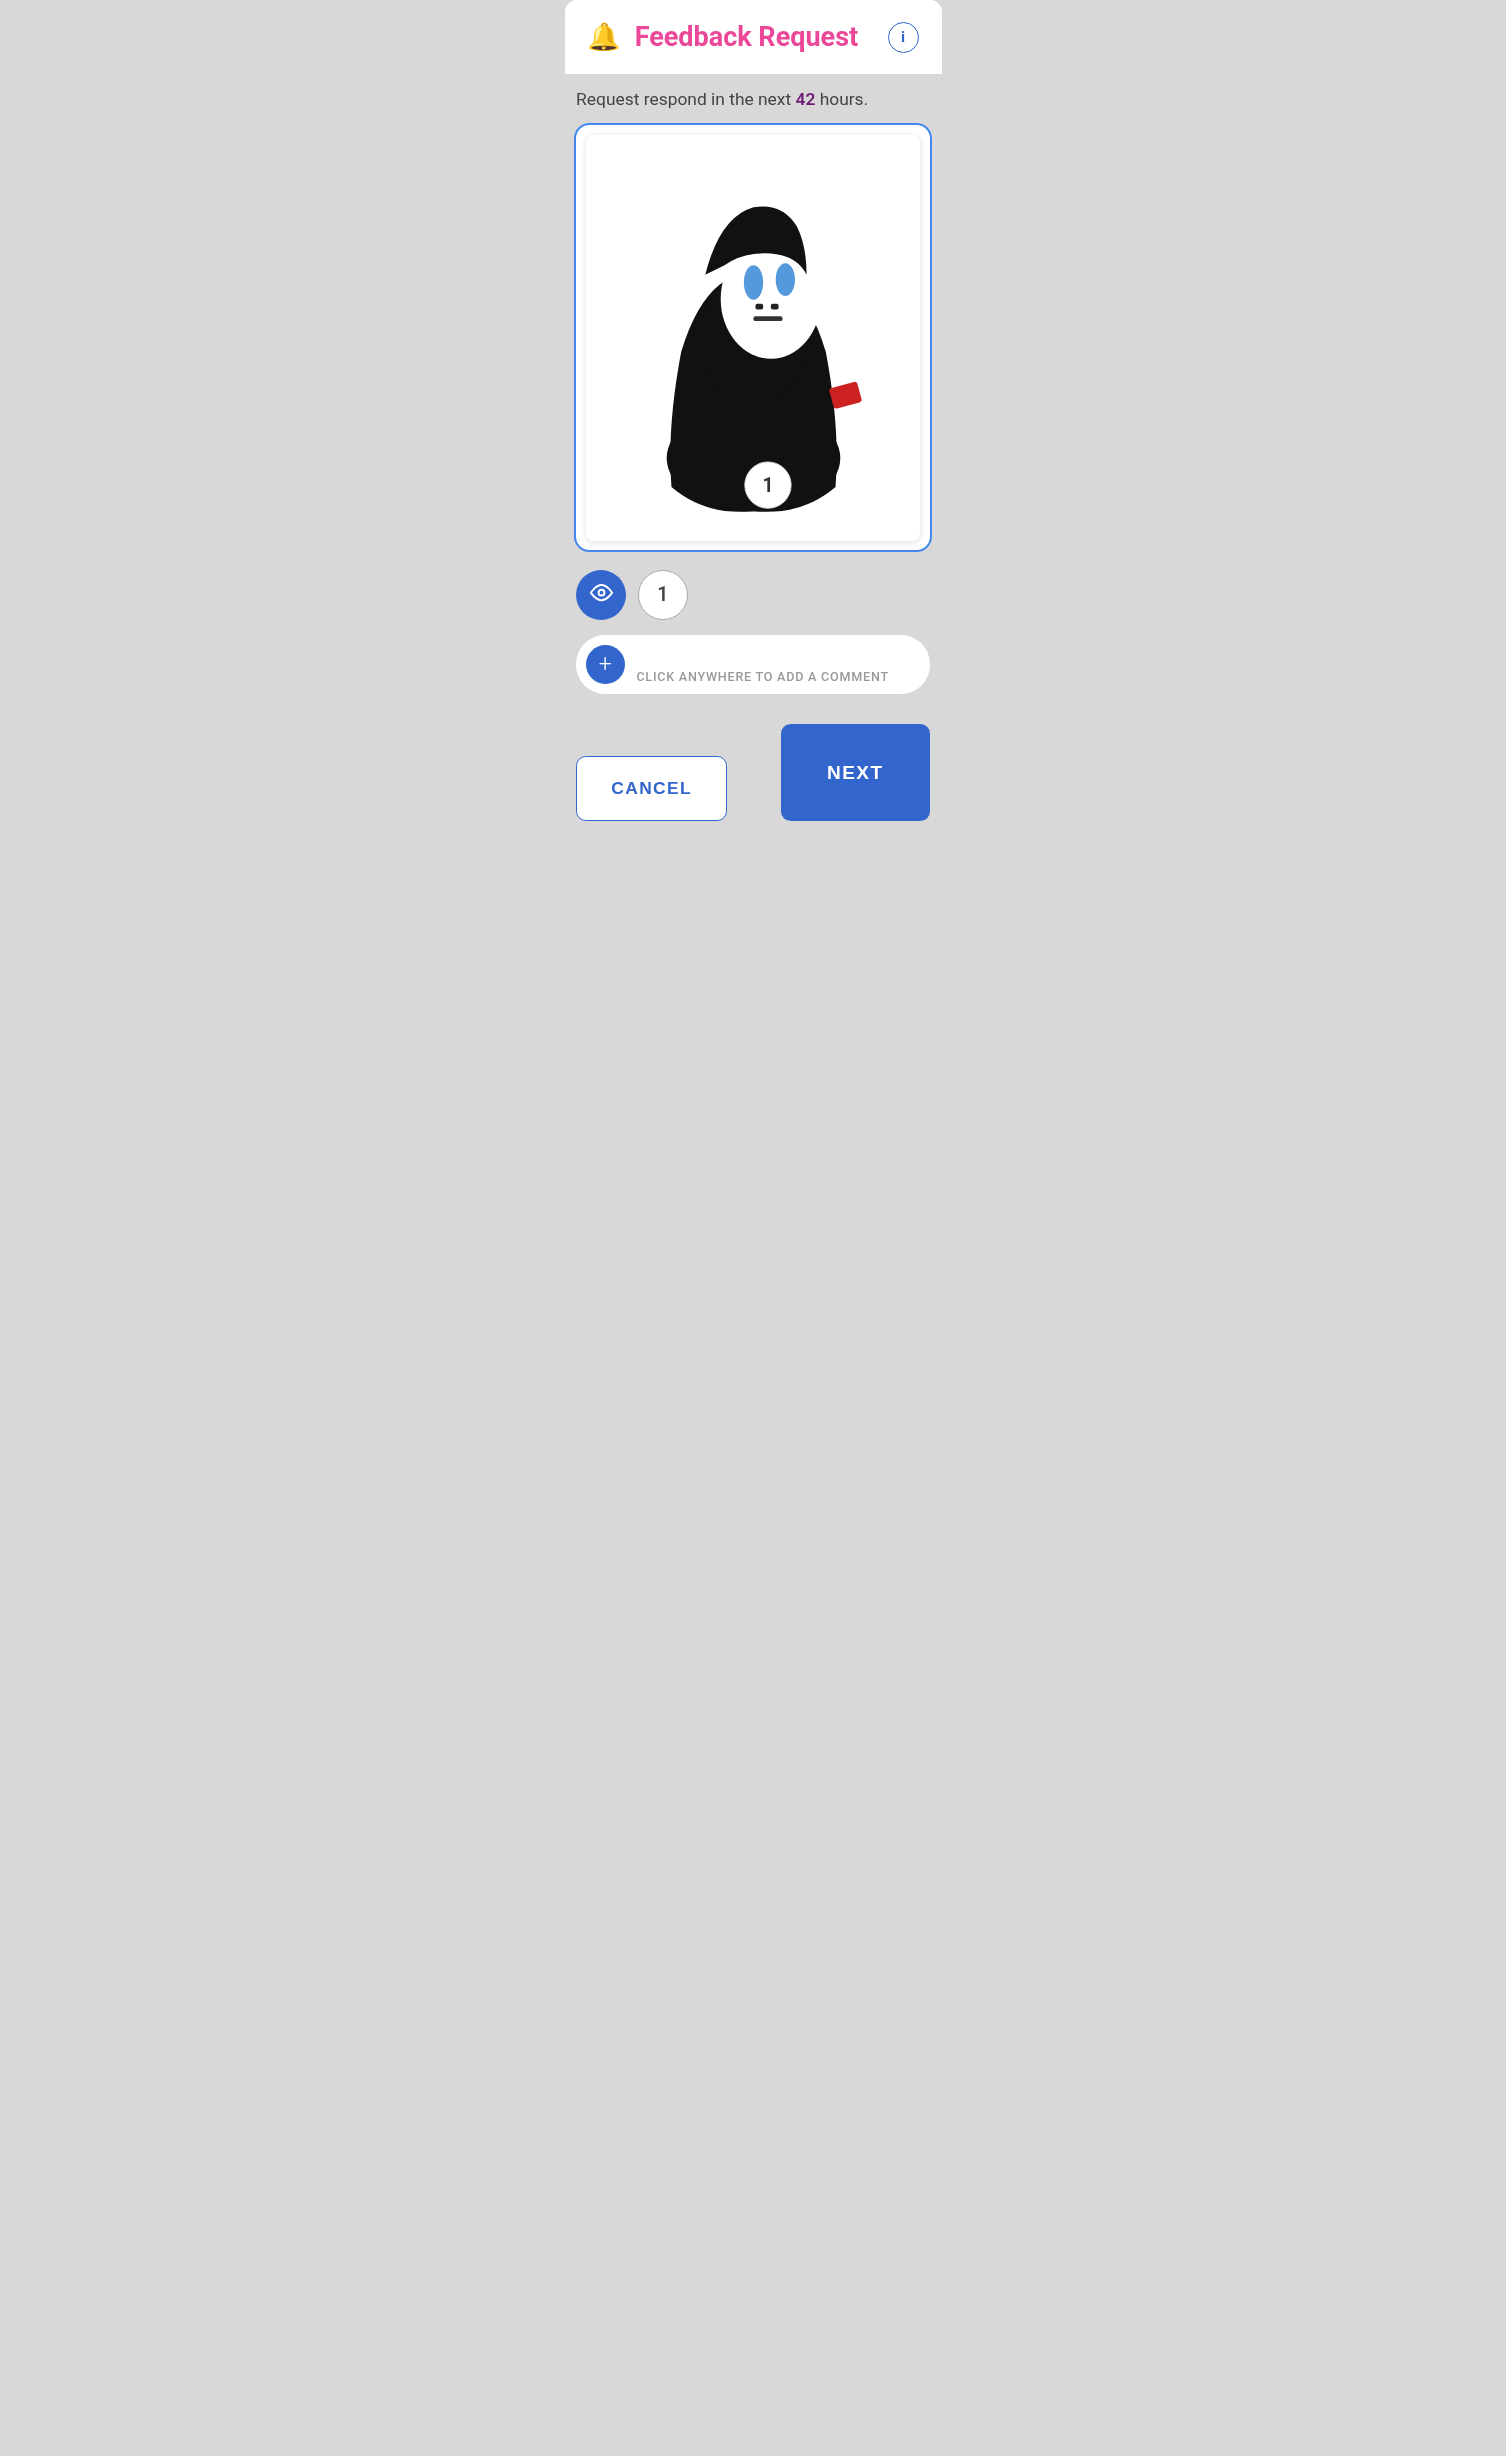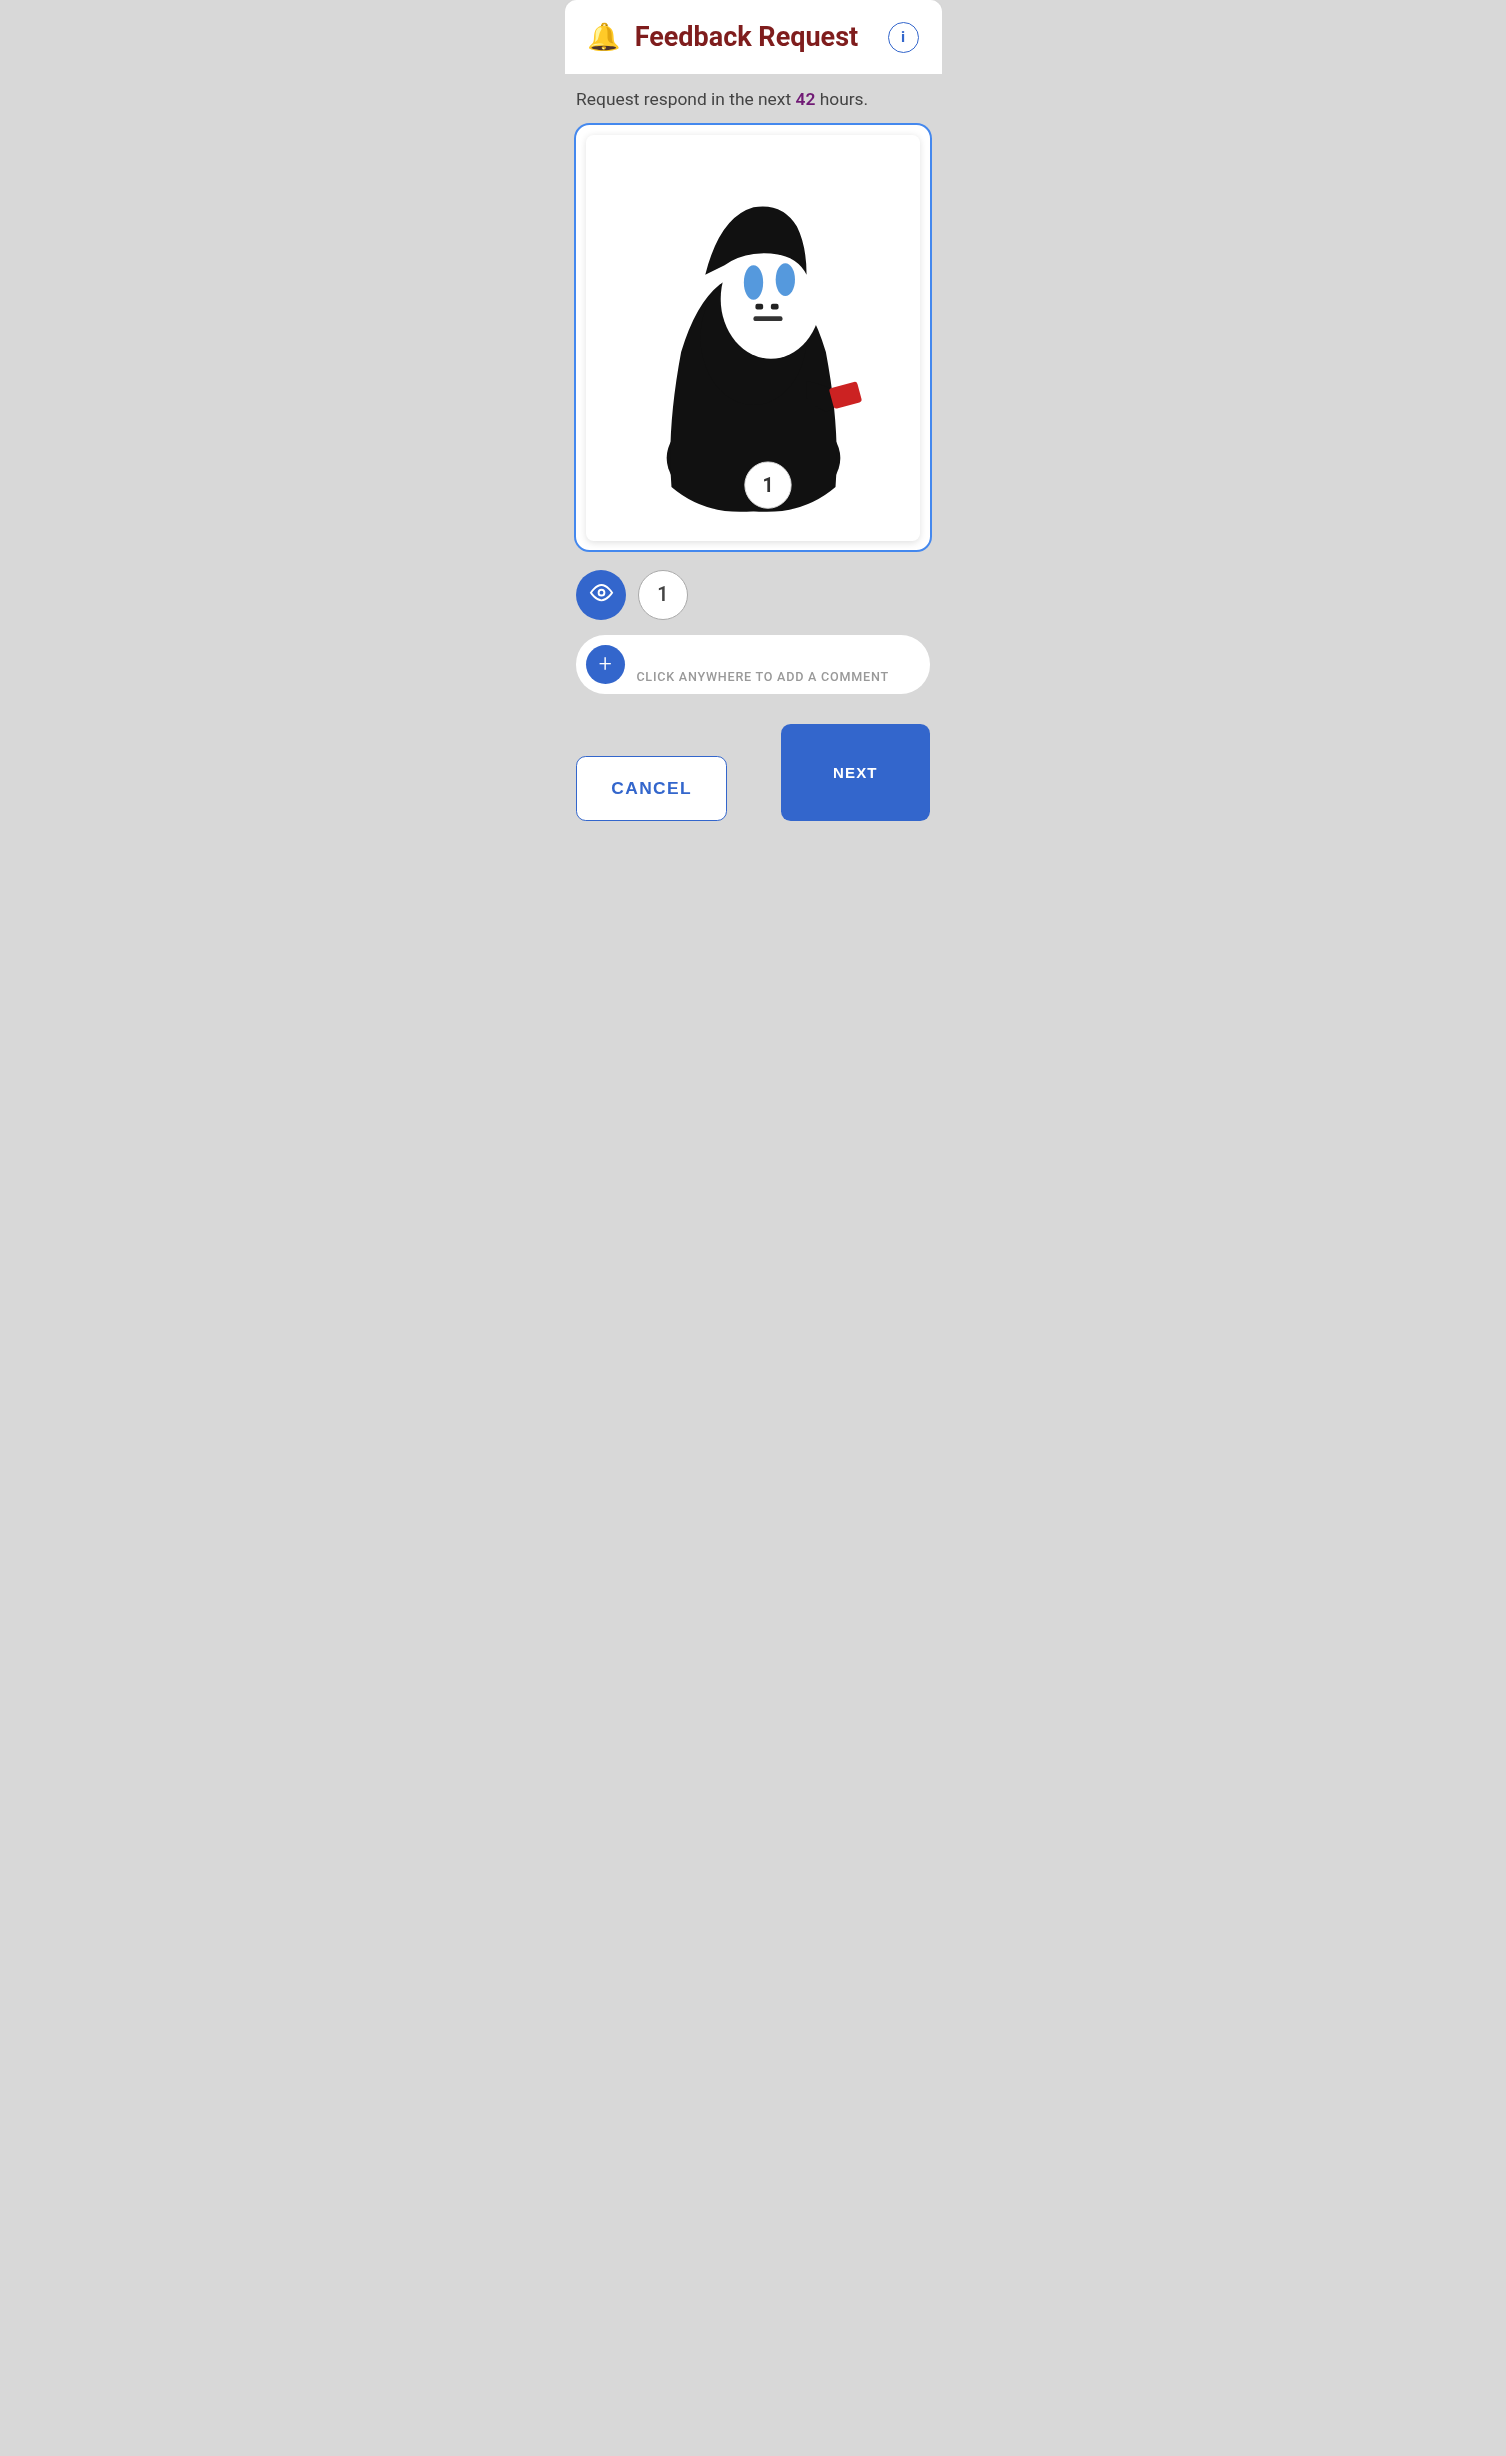--- a/index.html
+++ b/index.html
@@ -35,21 +35,21 @@
       align-items: center;
       gap: 13.5px;
     }
 
     .bell-icon {
       color: #e8604a;
       font-size: 27px;
     }
 
     .header-title {
-      color: #7f1d1d;
+      color: #ec4899;
       font-size: 27px;
       font-weight: 700;
     }
 
     .info-icon {
       width: 31px;
       height: 31px;
       border-radius: 50%;
       border: 1.9px solid #3366cc;
       display: flex;
@@ -199,21 +199,21 @@
       margin-top: 32px;
     }
 
     .next-button {
       flex: 1;
       padding: 21px 9.7px;
       border: none;
       border-radius: 9.7px;
       background: #3366cc;
       color: white;
-      font-size: 15px;
+      font-size: 19px;
       font-weight: 700;
       letter-spacing: 0.08em;
       cursor: pointer;
       text-transform: uppercase;
       margin-left: 40px;
     }
   </style>
 </head>
 <body>
 

